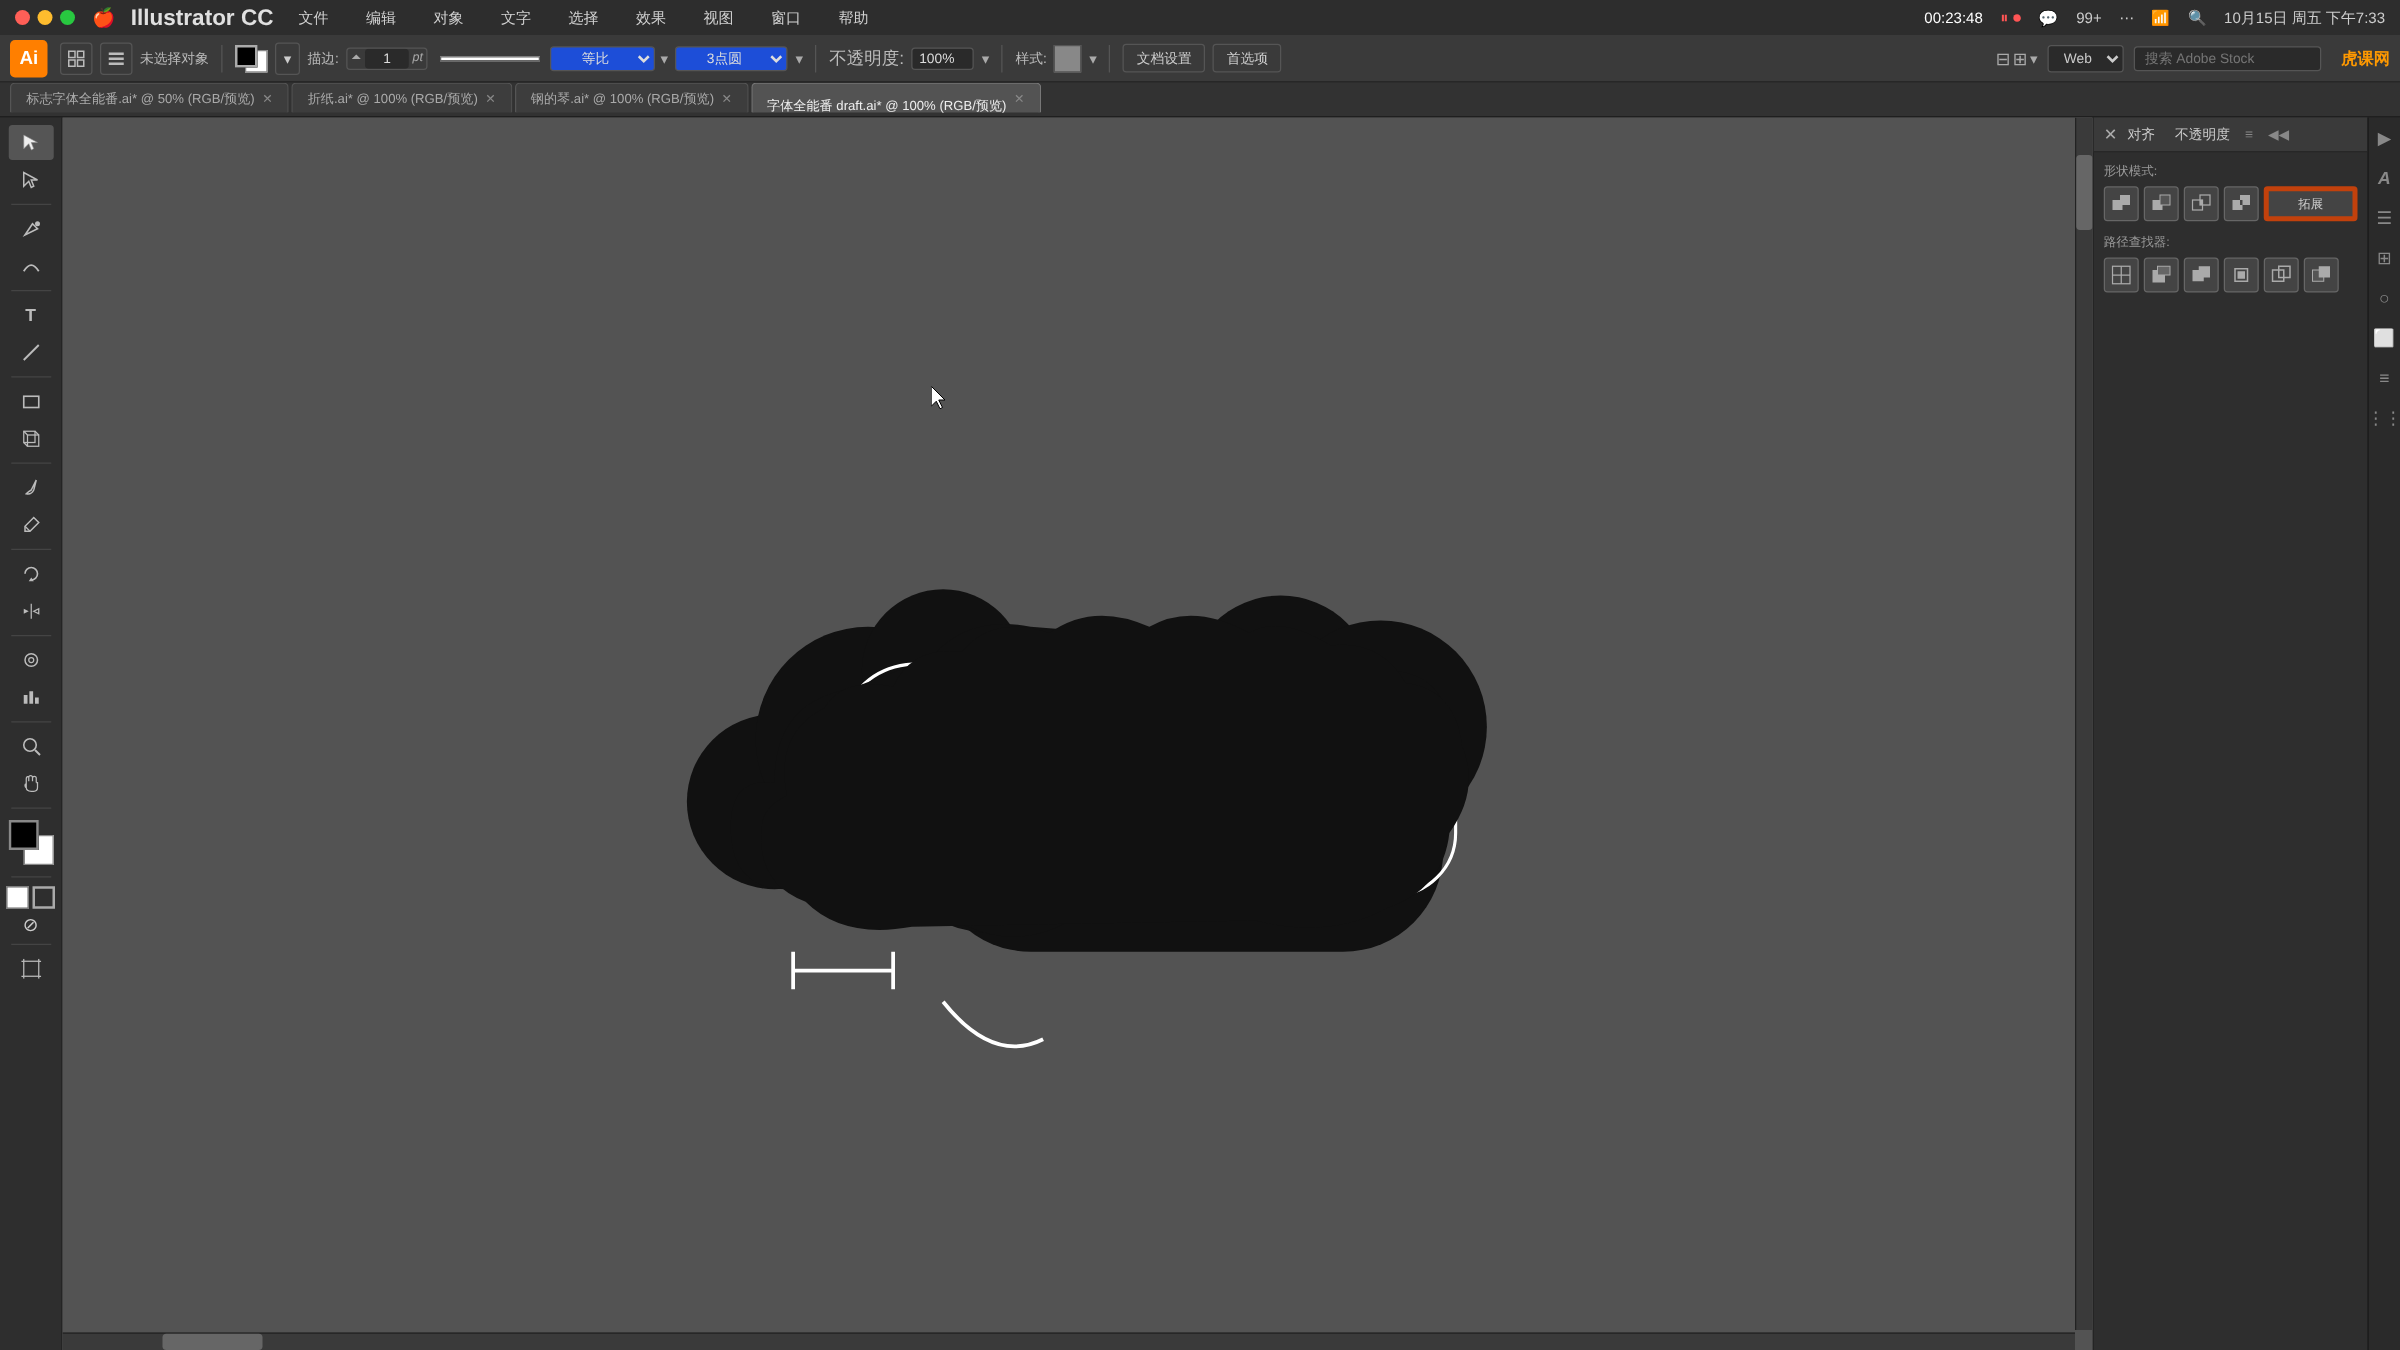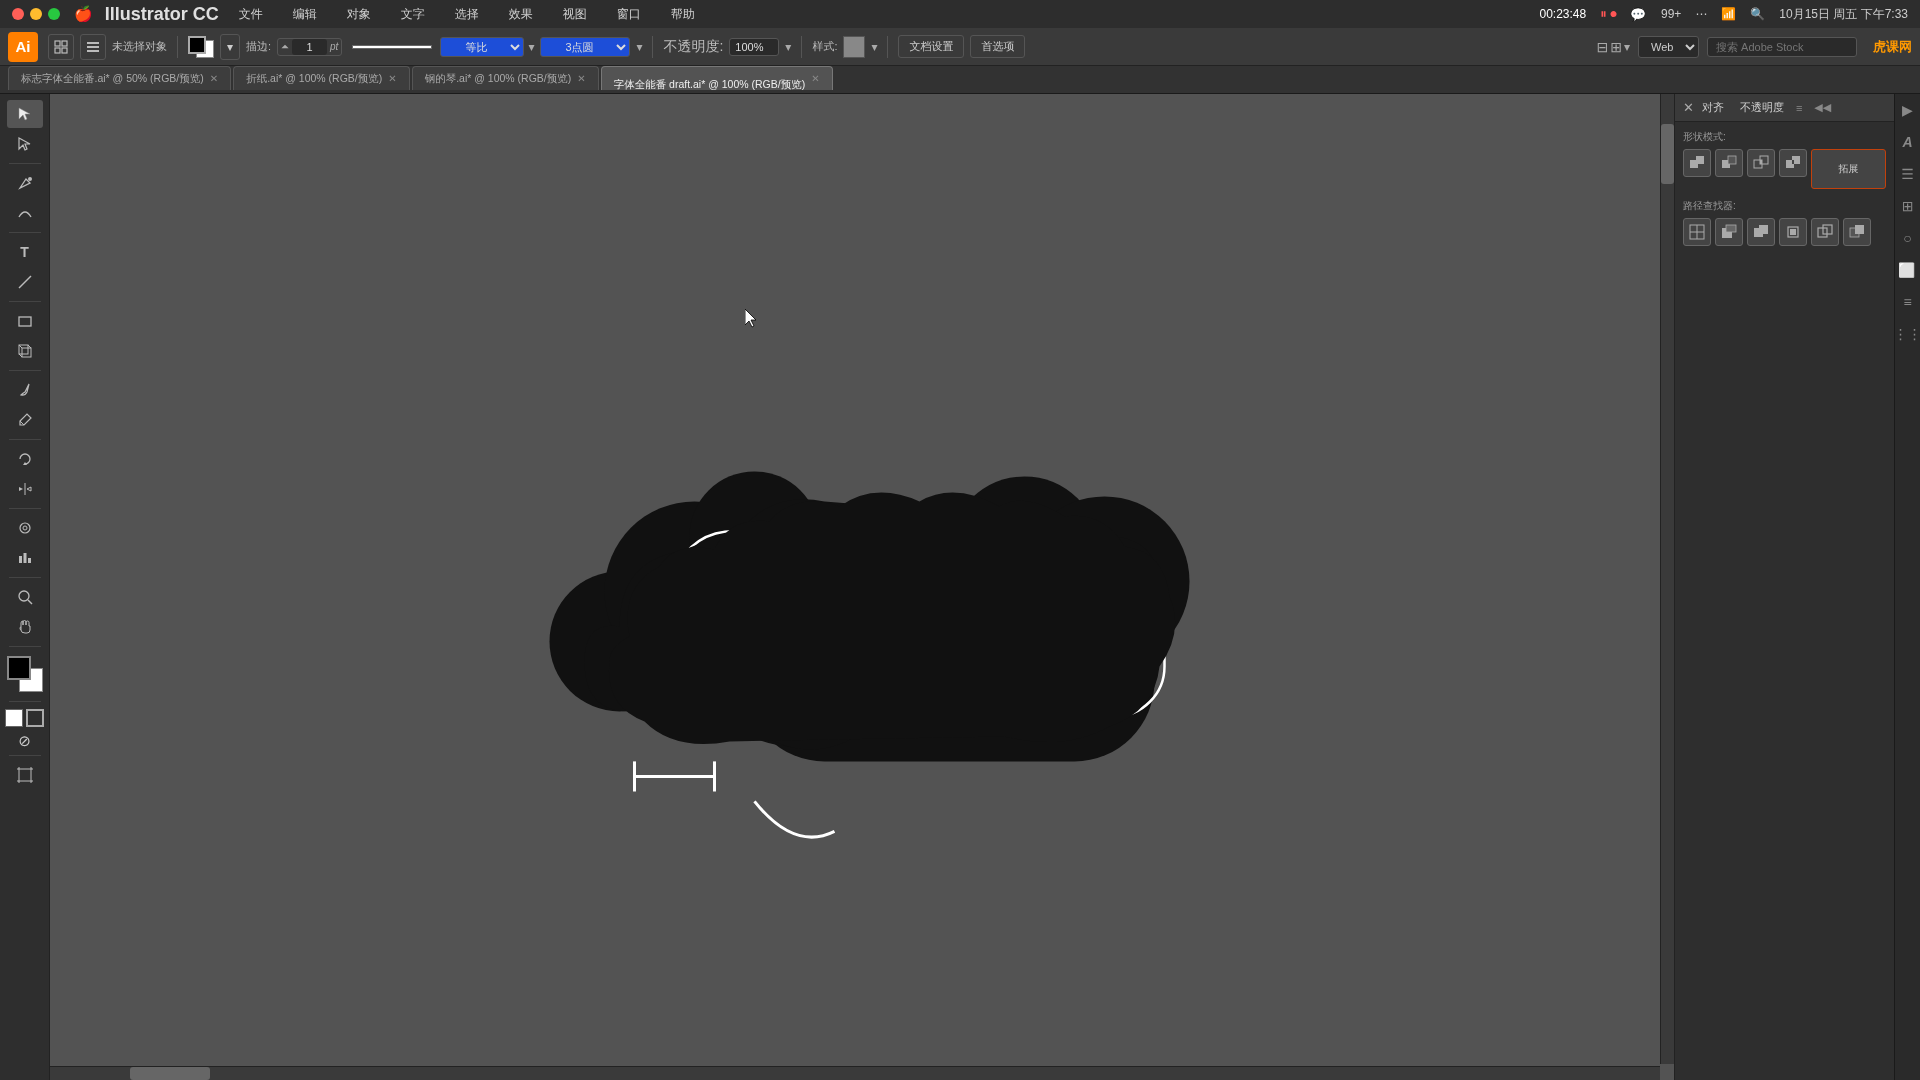--- a/index.html
+++ b/index.html
@@ -269,23 +269,23 @@
       background: #444;
       border: 1px solid #666;
       border-radius: 3px;
       cursor: pointer;
       display: flex; align-items: center; justify-content: center;
       color: #ccc;
       font-size: 13px;
     }
     .shape-expand-btn {
       flex: 1;
-      height: 40px;
+      height: 28px;
       background: #444;
-      border: 1px solid #c2410c;
+      border: 4px solid #c2410c;
       border-radius: 3px;
       cursor: pointer;
       display: flex; align-items: center; justify-content: center;
       color: #ccc;
       font-size: 10px;
     }
     .pathfinder-row {
       display: flex;
       gap: 4px;
       margin-top: 4px;

